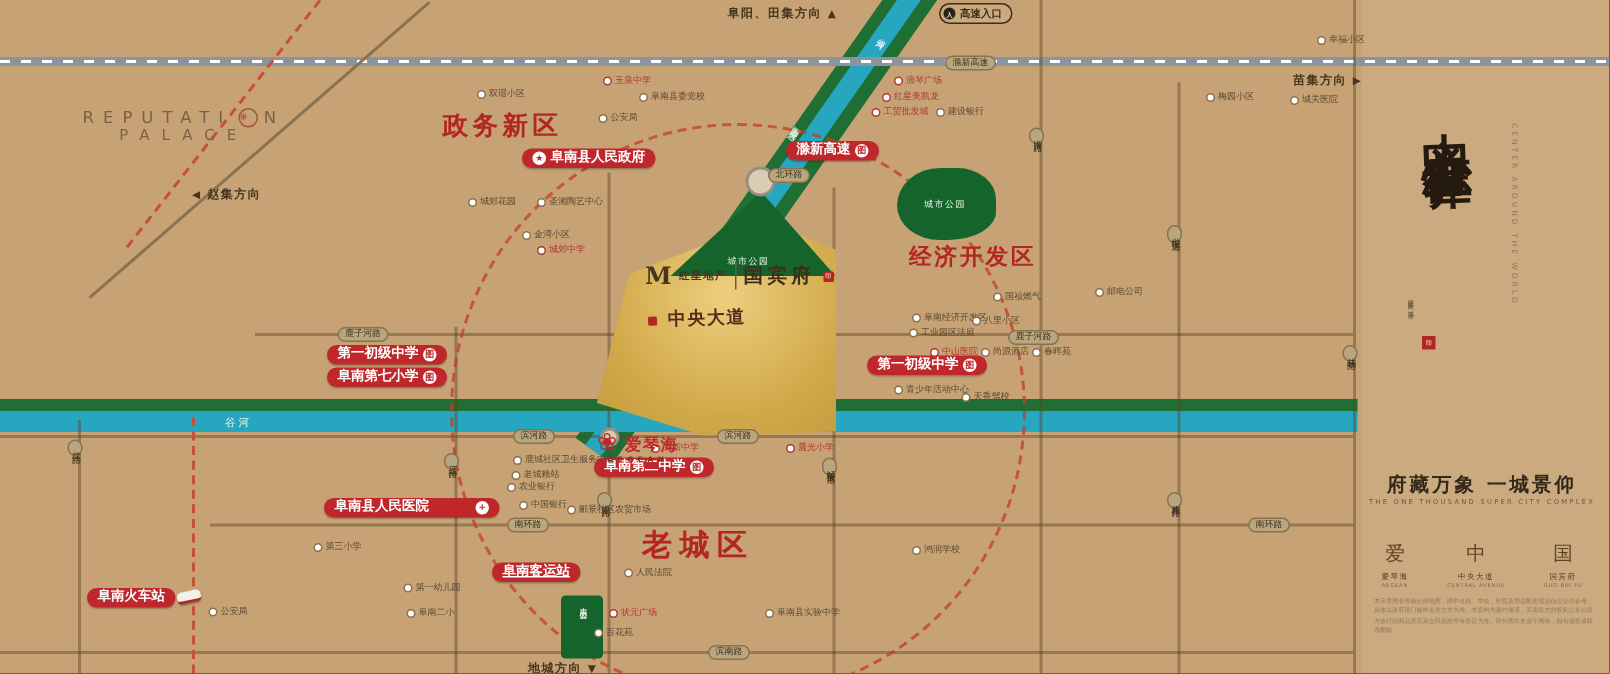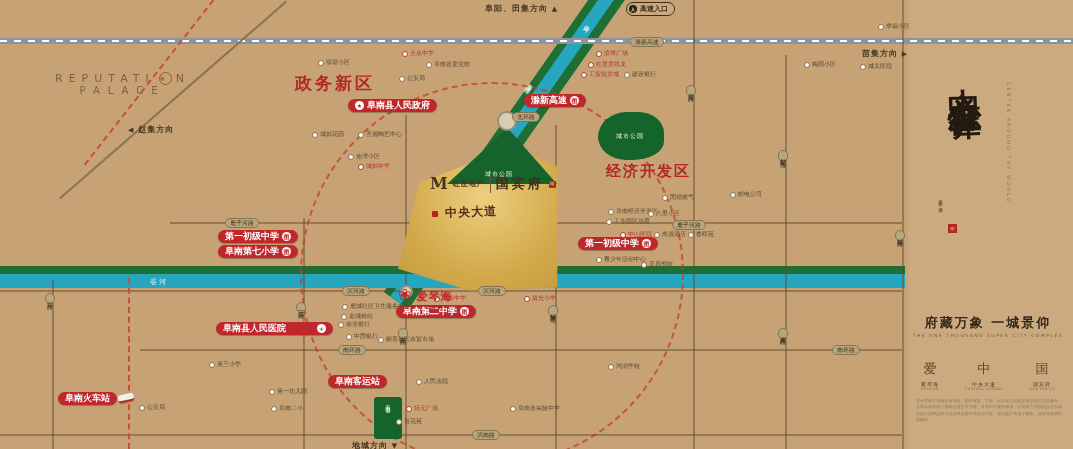--- a/index.html
+++ b/index.html
@@ -159,20 +159,21 @@
     <span class="arrow">◀</span>
     <span>赵集方向</span>
   </div>
   <div class="dir" style="left:352px;top:440px;">
     <span>地城方向</span>
     <span class="arrow">▼</span>
   </div>
 
   <div class="district" style="left:295px;top:72px;font-size:17px;letter-spacing:3px;">政务新区</div>
   <div class="district" style="left:606px;top:162px;font-size:15px;letter-spacing:2px;">经济开发区</div>
+  <div class="district" style="left:428px;top:350px;font-size:20px;letter-spacing:5px;">老城区</div>
 
   <div class="pill" style="left:348px;top:99px;">
     <span class="badge">★</span>
     <span>阜南县人民政府</span>
   </div>
   <div class="pill" style="left:524px;top:94px;">
     <span>滁新高速</span>
     <span class="badge">图</span>
   </div>
   <div class="pill" style="left:218px;top:230px;">
@@ -184,25 +185,25 @@
     <span class="badge">图</span>
   </div>
   <div class="pill" style="left:578px;top:237px;">
     <span>第一初级中学</span>
     <span class="badge">图</span>
   </div>
   <div class="pill" style="left:396px;top:305px;justify-content:flex-end;">
     <span>阜南第二中学</span>
     <span class="badge">图</span>
   </div>
-  <div class="pill" style="left:216px;top:322px;gap:31px;">
+  <div class="pill" style="left:216px;top:332px;gap:31px;">
     <span>阜南县人民医院</span>
     <span class="badge">+</span>
   </div>
-  <div class="pill" style="left:328px;top:375px;">
+  <div class="pill" style="left:328px;top:375px;text-decoration:underline;">
     <span>阜南客运站</span>
   </div>
   <div class="pill" style="left:58px;top:392px;">
     <span>阜南火车站</span>
   </div>
   <div class="train" style="left:118px;top:394px;"></div>
 
   <div class="tag-h" style="left:630px;top:37px;">滁新高速</div>
   <div class="tag-h" style="left:225px;top:218px;">鹿子河路</div>
   <div class="tag-h" style="left:672px;top:220px;">鹿子河路</div>

